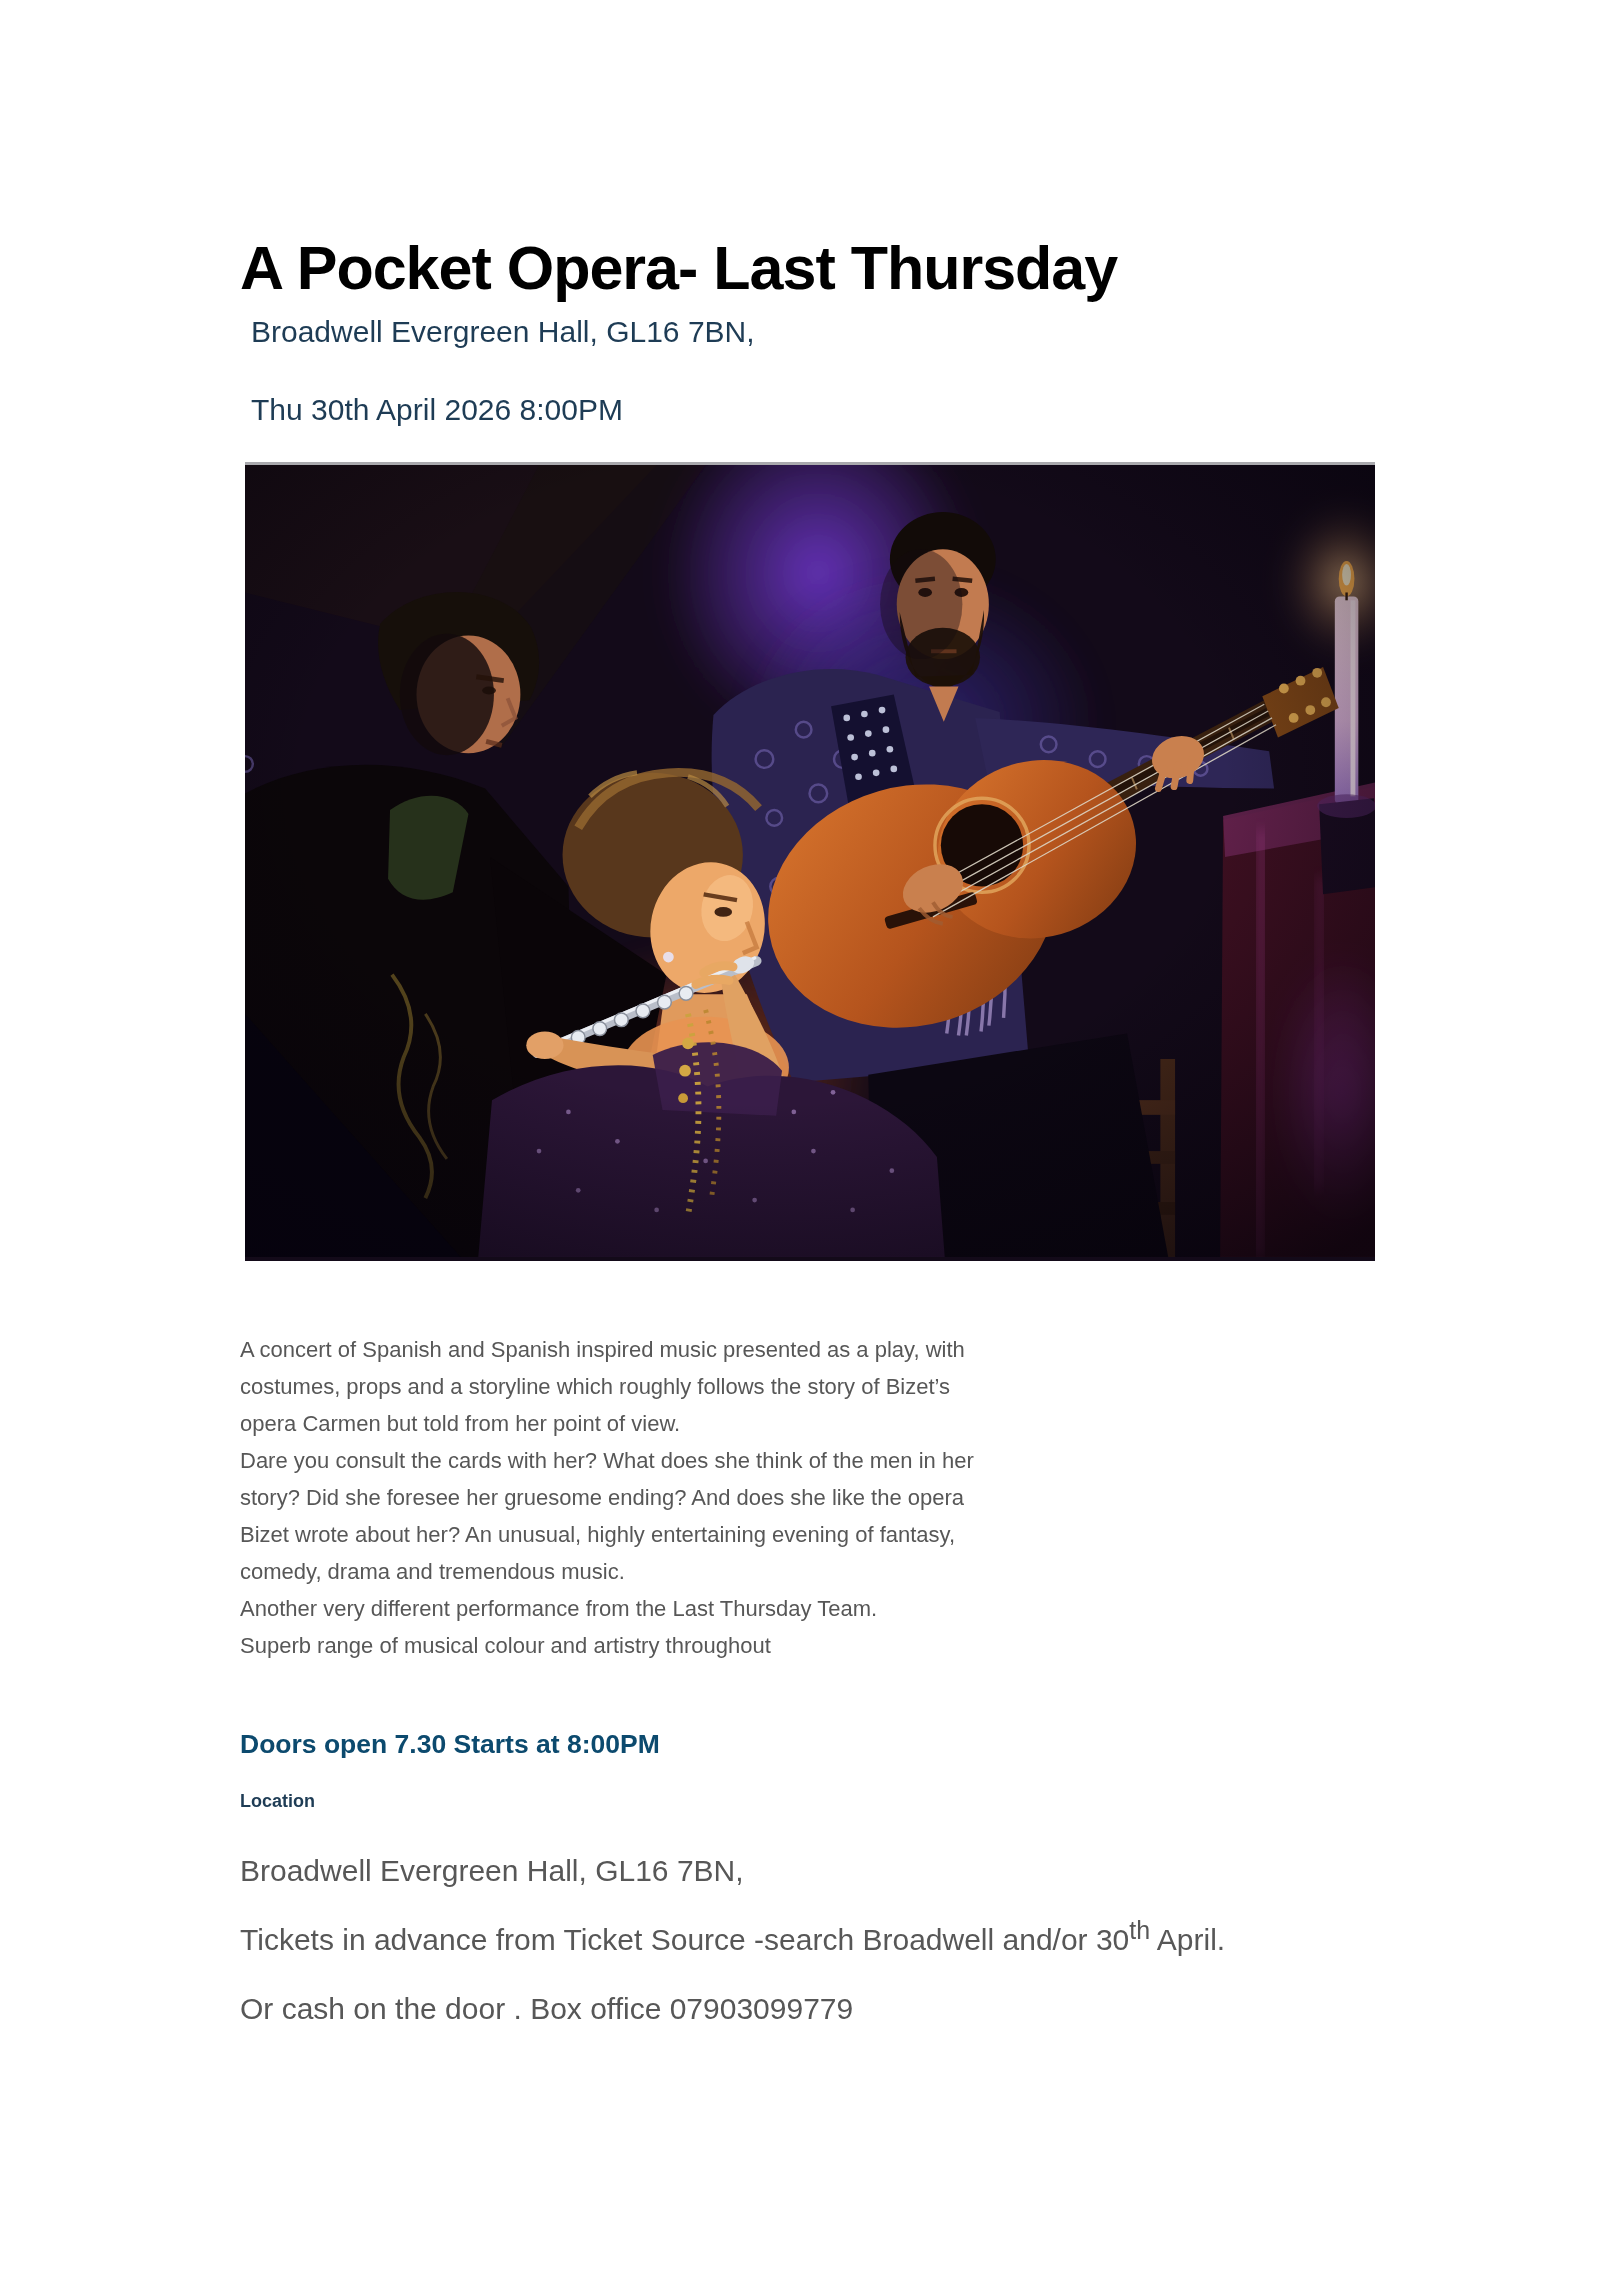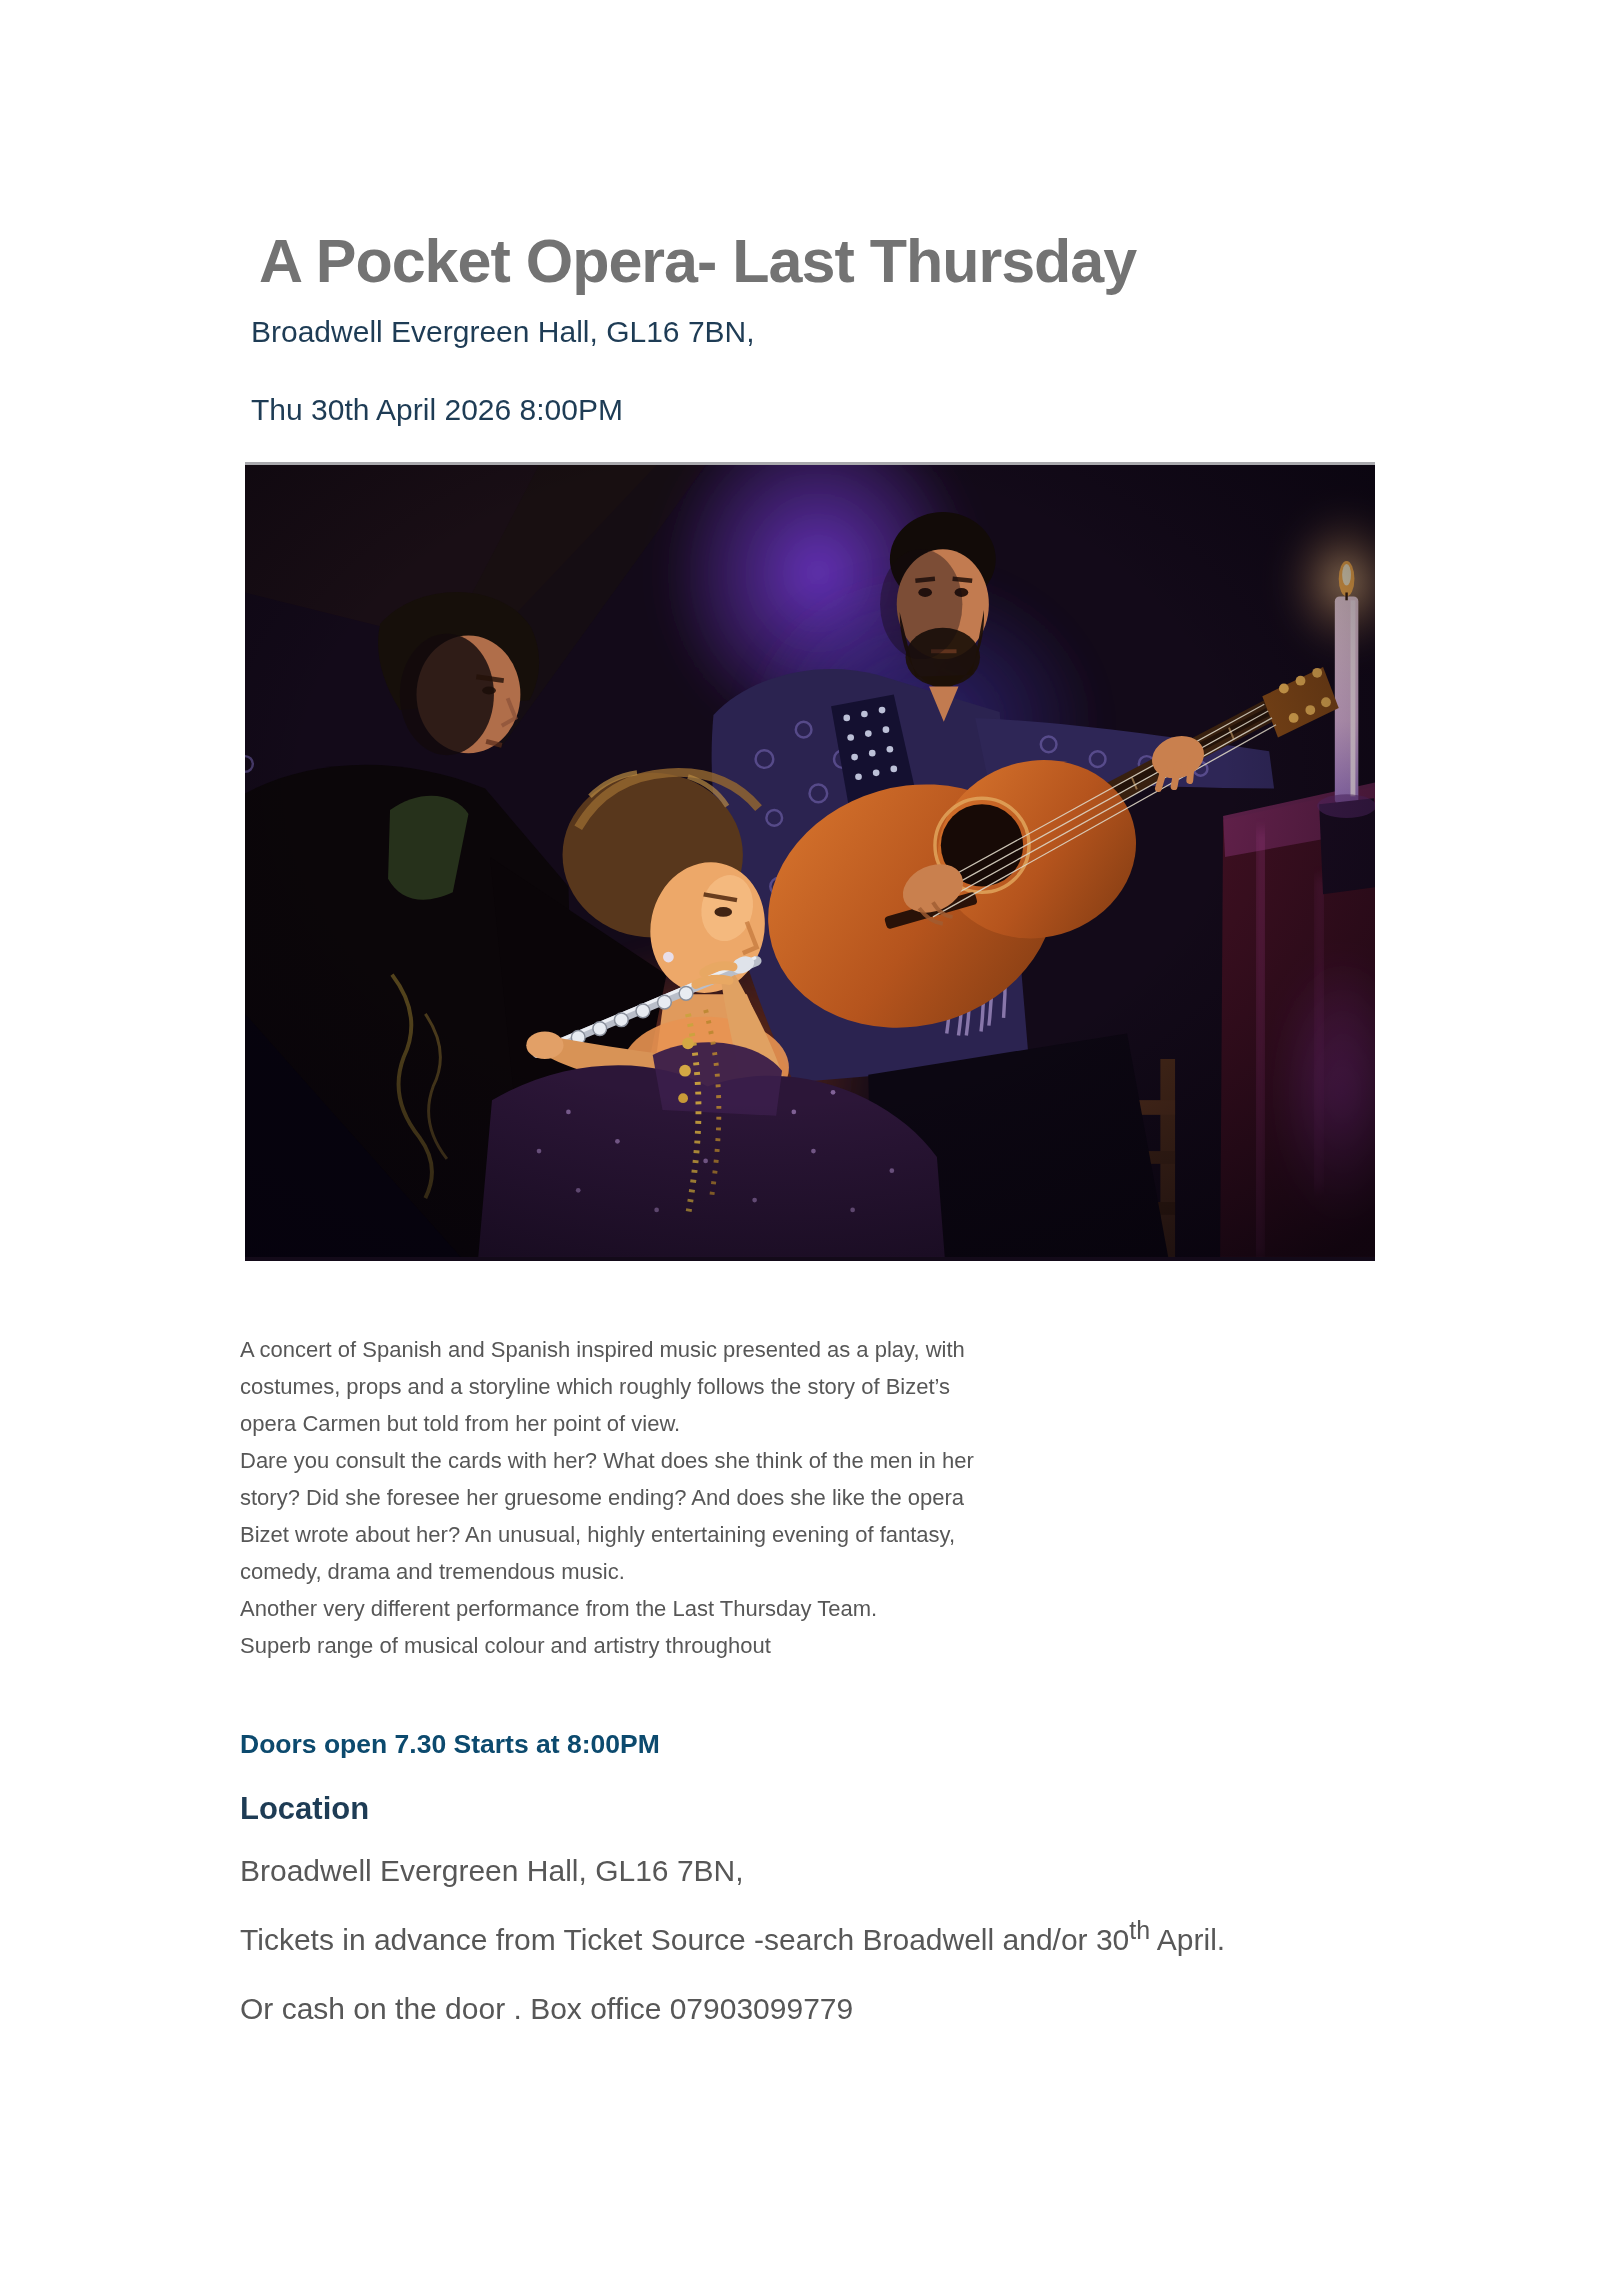--- a/index.html
+++ b/index.html
@@ -4,25 +4,24 @@
 <style>
   html,body{margin:0;padding:0;background:#ffffff;}
   .page{
     position:relative;
     width:1621px;height:2293px;
     background:#ffffff;
     font-family:"Liberation Sans", sans-serif;
     overflow:hidden;
   }
   .title{
-    position:absolute;left:240px;top:184px;width:1235px;
+    position:absolute;left:240px;top:191px;width:1235px;
     font-size:61px;line-height:73px;font-weight:700;
     letter-spacing:-1px;
-    color:#737373;
-    margin-left:19px;
+    color:#000000;
   }
   .sub{
     position:absolute;left:251px;width:1176px;
     font-size:30px;line-height:35px;font-weight:400;
     color:#1e3c55;
   }
   .sub1{top:314px;}
   .sub2{top:392px;}
   .photo{
     position:absolute;left:245px;top:462px;width:1130px;height:796px;
@@ -35,21 +34,21 @@
     position:absolute;left:240px;top:1331px;width:1176px;
     font-size:22px;line-height:37px;color:#575757;
     white-space:pre-line;
   }
   .doors{
     position:absolute;left:240px;top:1729px;width:1176px;
     font-size:26.5px;font-weight:700;color:#0c4a6e;
   }
   .loc-head{
     position:absolute;left:240px;top:1791px;width:588px;
-    font-size:31px;font-weight:700;color:#1e3c55;
+    font-size:18px;font-weight:700;color:#1e3c55;
   }
   .loc-val{
     position:absolute;left:240px;top:1854px;width:1176px;
     font-size:30px;color:#575757;
   }
   .tickets{
     position:absolute;left:240px;top:1923px;width:1225px;
     font-size:30px;color:#575757;
   }
   .tickets sup{font-size:25px;line-height:0;vertical-align:super;}

